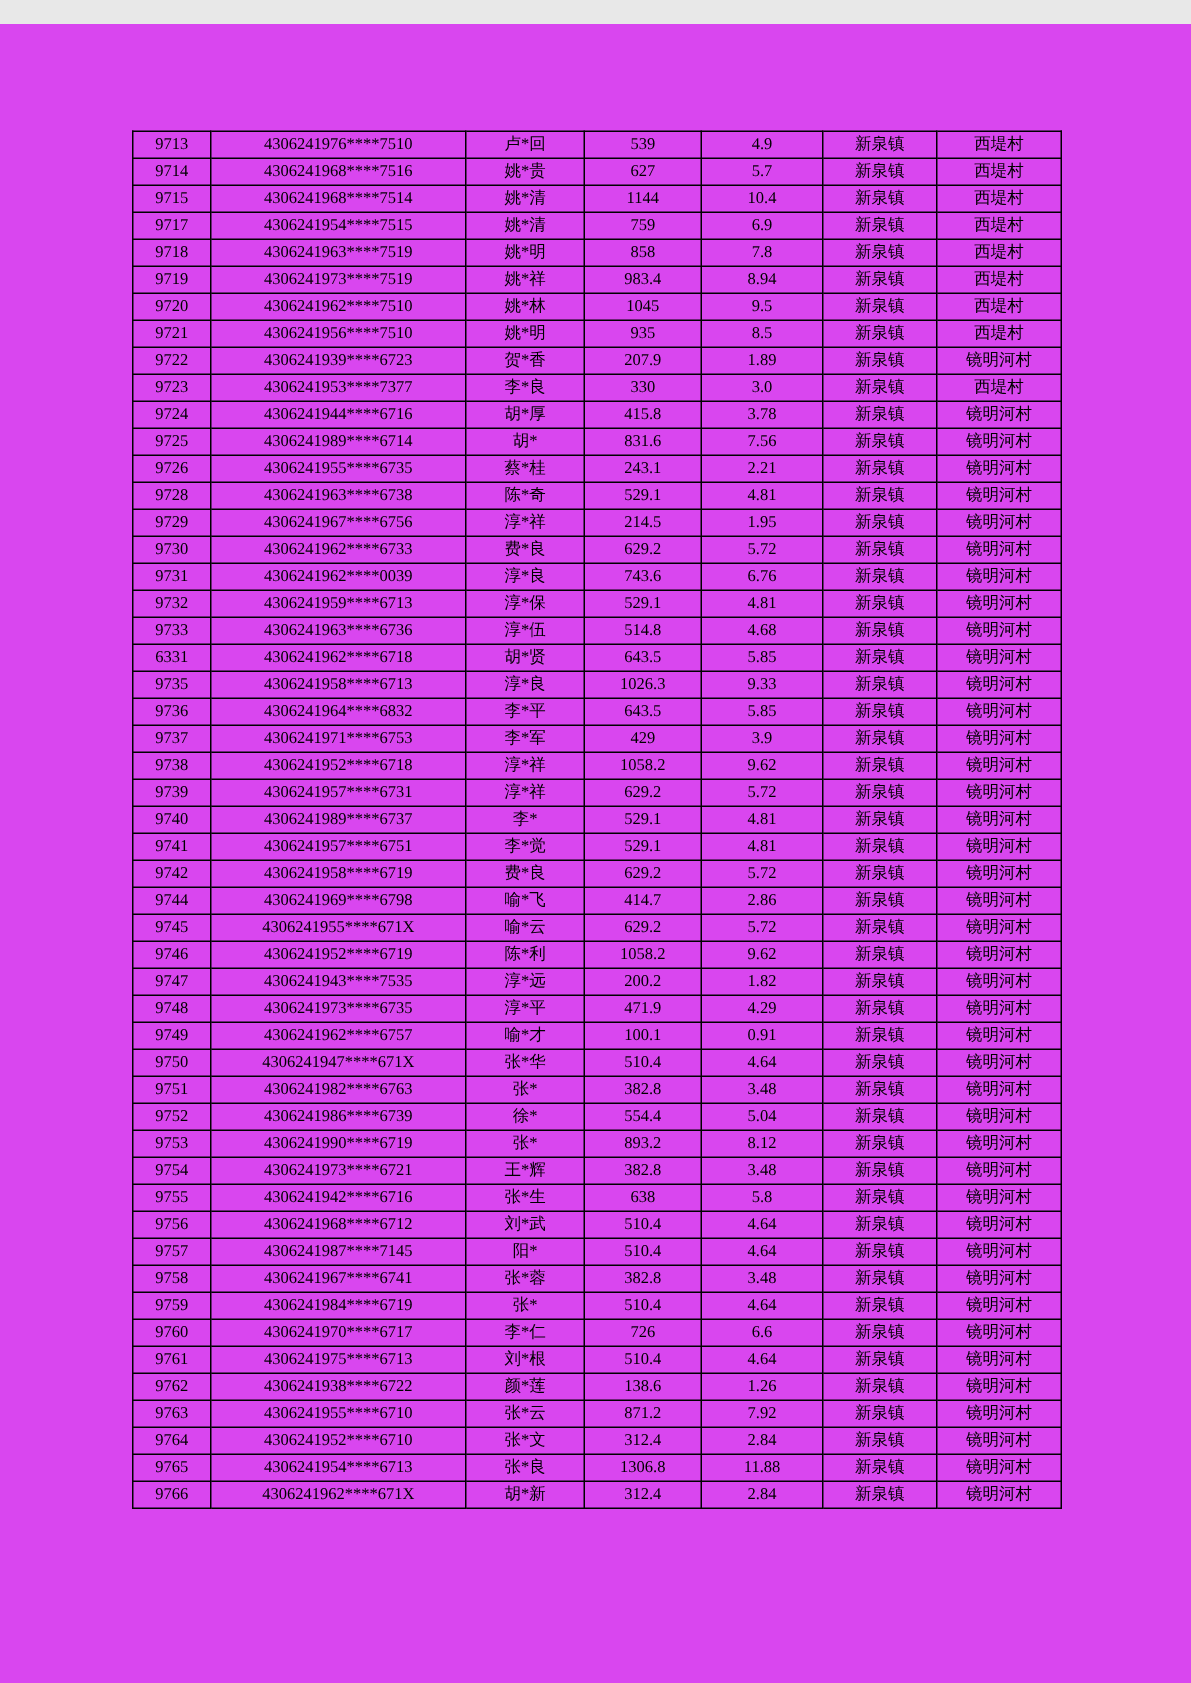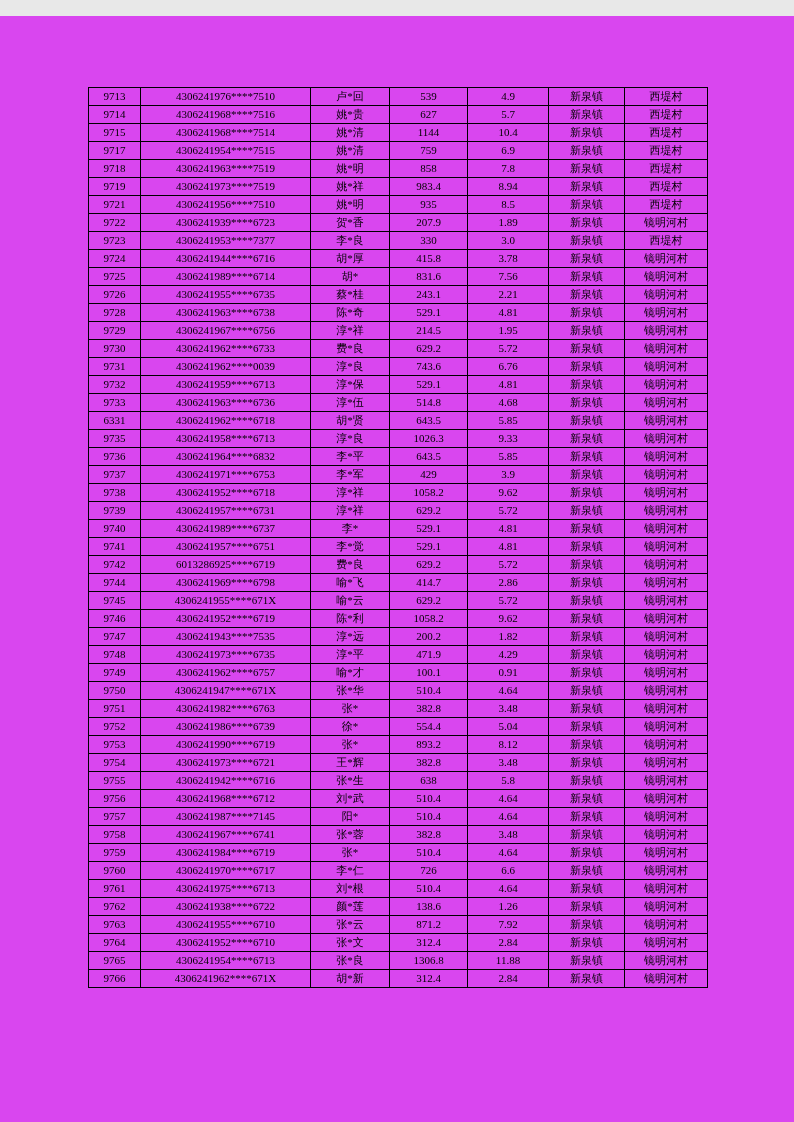--- a/index.html
+++ b/index.html
@@ -108,20 +108,29 @@
         <tr>
           <td>9719</td>
           <td>4306241973****7519</td>
           <td>姚*祥</td>
           <td>983.4</td>
           <td>8.94</td>
           <td>新泉镇</td>
           <td>西堤村</td>
         </tr>
         <tr>
+          <td>9720</td>
+          <td>4306241962****7510</td>
+          <td>姚*林</td>
+          <td>1045</td>
+          <td>9.5</td>
+          <td>新泉镇</td>
+          <td>西堤村</td>
+        </tr>
+        <tr>
           <td>9721</td>
           <td>4306241956****7510</td>
           <td>姚*明</td>
           <td>935</td>
           <td>8.5</td>
           <td>新泉镇</td>
           <td>西堤村</td>
         </tr>
         <tr>
           <td>9722</td>
@@ -289,21 +298,21 @@
           <td>9741</td>
           <td>4306241957****6751</td>
           <td>李*觉</td>
           <td>529.1</td>
           <td>4.81</td>
           <td>新泉镇</td>
           <td>镜明河村</td>
         </tr>
         <tr>
           <td>9742</td>
-          <td>6013286925****6719</td>
+          <td>4306241958****6719</td>
           <td>费*良</td>
           <td>629.2</td>
           <td>5.72</td>
           <td>新泉镇</td>
           <td>镜明河村</td>
         </tr>
         <tr>
           <td>9744</td>
           <td>4306241969****6798</td>
           <td>喻*飞</td>

